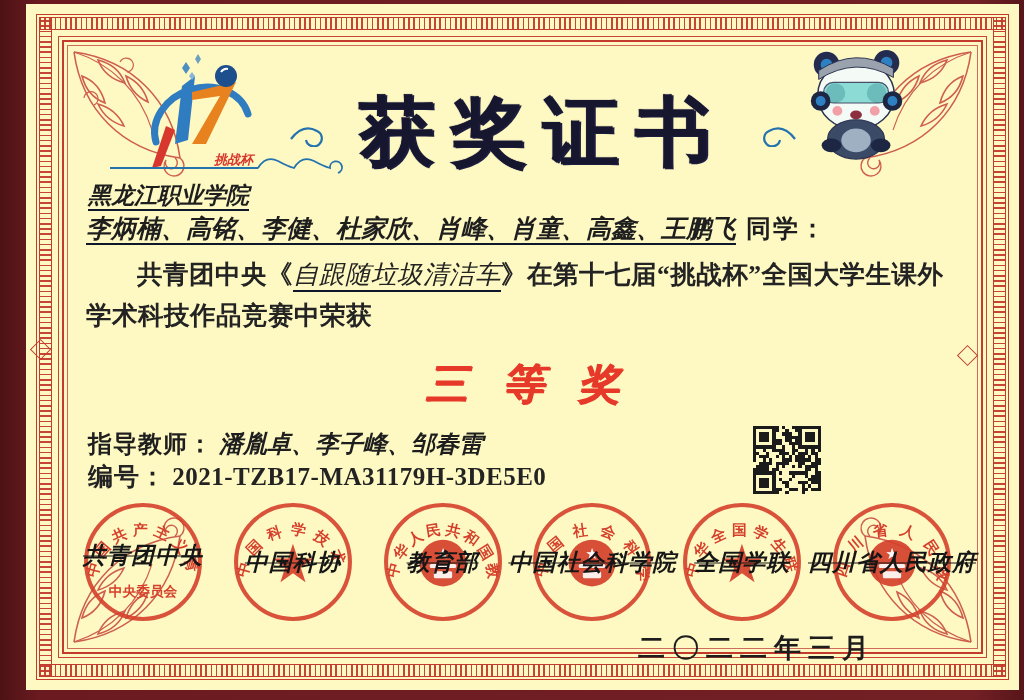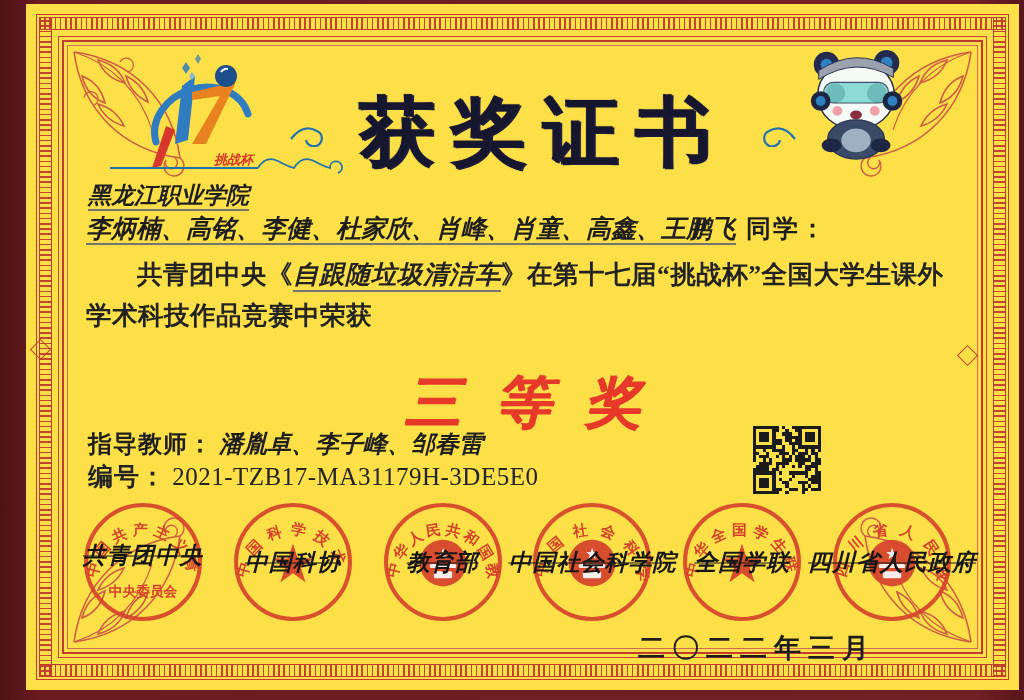--- a/index.html
+++ b/index.html
@@ -1,18 +1,18 @@
 <!DOCTYPE html>
 <html><head>
 <meta charset="utf-8">
 <style>
   html,body{margin:0;padding:0;width:1024px;height:700px;overflow:hidden;
     font-family:"Liberation Serif","DejaVu Serif",serif;}
   body{background:linear-gradient(90deg,#4d1215 0%,#6b1b20 4%,#732025 95%,#58161a 100%);position:relative;}
-  .cert{position:absolute;left:26px;top:4px;right:5px;bottom:10px;background:#fde047;overflow:hidden;}
+  .cert{position:absolute;left:26px;top:4px;right:5px;bottom:10px;background:#fef9c3;overflow:hidden;}
   
   .fl{position:absolute;pointer-events:none;}
   .fl1{inset:10px;border:1px solid #c23b2e;}
   .fl2{inset:32px;border:1px solid #c84536;}
   .fl3{inset:36px;border:2px solid #c23b2e;}
   .fl4{inset:41px;border:1px solid #d06a5c;}
   .tick{position:absolute;}
   .tick.t,.tick.b{left:13px;right:13px;height:11px;border-top:1px solid #c23b2e;border-bottom:1px solid #c23b2e;
     background:repeating-linear-gradient(90deg,rgba(194,59,46,.95) 0 1.6px,transparent 1.6px 5.2px);}
   .tick.t{top:13px}.tick.b{bottom:13px}
@@ -27,34 +27,34 @@
   .diamond{position:absolute;width:13px;height:13px;border:1.5px solid #c23b2e;transform:rotate(45deg);}
   
   .title-row{position:absolute;left:0;right:0;top:78px;display:flex;justify-content:center;align-items:center;gap:16px;padding-left:40px;}
   .cert-title{margin:0;font-family:"DejaVu Sans","Liberation Sans",sans-serif;font-weight:900;
     font-size:76px;letter-spacing:16px;color:#16162f;text-shadow:2px 1px 0 #1d1d3f,0 0 1px #1d1d3f;}
   .logo{position:absolute;left:100px;top:42px;width:150px;height:130px;}
   .mascot{position:absolute;left:772px;top:40px;width:122px;height:118px;}
   .flourish-left{position:absolute;left:84px;top:148px;width:250px;height:26px;}
   
   .hand{font-style:italic;font-weight:600;}
-  .u{border-bottom:2px solid #737373;padding-bottom:1px;}
+  .u{border-bottom:2px solid #0f172a;padding-bottom:1px;}
   .school{position:absolute;left:62px;top:176px;font-size:23px;color:#1e1e1e;}
   .names{position:absolute;left:60px;top:208px;font-size:25px;color:#1e1e1e;}
   .names .suffix{font-style:normal;font-weight:700;margin-left:10px;letter-spacing:2px;}
   .para{position:absolute;left:60px;top:250px;width:866px;font-size:25.5px;line-height:41px;
     color:#232323;font-weight:700;text-indent:2em;margin:0;letter-spacing:.5px;}
-  .para .hand{font-weight:700;}
-  .award{position:absolute;left:0;right:0;top:352px;text-align:center;font-size:56px;font-weight:900;
+  .para .hand{font-weight:400;}
+  .award{position:absolute;left:0;right:0;top:352px;text-align:center;font-size:42px;font-weight:900;
     font-style:italic;color:#e6392a;letter-spacing:34px;text-indent:34px;
-    font-family:"Liberation Serif","DejaVu Serif",serif;text-shadow:1px 1px 0 #e6392a;margin-top:9px;}
+    font-family:"Liberation Serif","DejaVu Serif",serif;text-shadow:1px 1px 0 #e6392a;}
   .teachers{position:absolute;left:62px;top:424px;font-size:24px;color:#1e1e1e;}
   .teachers .lbl,.serial .lbl{font-weight:700;letter-spacing:1px;text-align:center;}
   .serial{position:absolute;left:62px;top:456px;font-size:25px;color:#232323;}
-  .serial .val{font-family:"Liberation Serif",serif;letter-spacing:.5px;}
+  .serial .val{font-family:"Liberation Serif",serif;letter-spacing:.5px;font-weight:bold;}
   .qr{position:absolute;left:727px;top:422px;width:68px;height:68px;}
   .qr svg{width:100%;height:100%;}
   
   .seal-row{position:absolute;left:56px;right:66px;top:497px;height:126px;display:flex;justify-content:space-between;}
   .seal{position:relative;width:122px;height:122px;flex:0 0 auto;}
   .seal svg{position:absolute;inset:0;width:100%;height:100%;}
   .seal-label{position:absolute;left:50%;top:50%;transform:translate(-50%,-50%);white-space:nowrap;
     color:#161616;font-weight:700;font-size:23px;letter-spacing:1px;z-index:2;
     text-decoration:line-through;text-decoration-thickness:1px;font-style:italic;}
   .seal.has-inner .seal-label{top:44%;}

